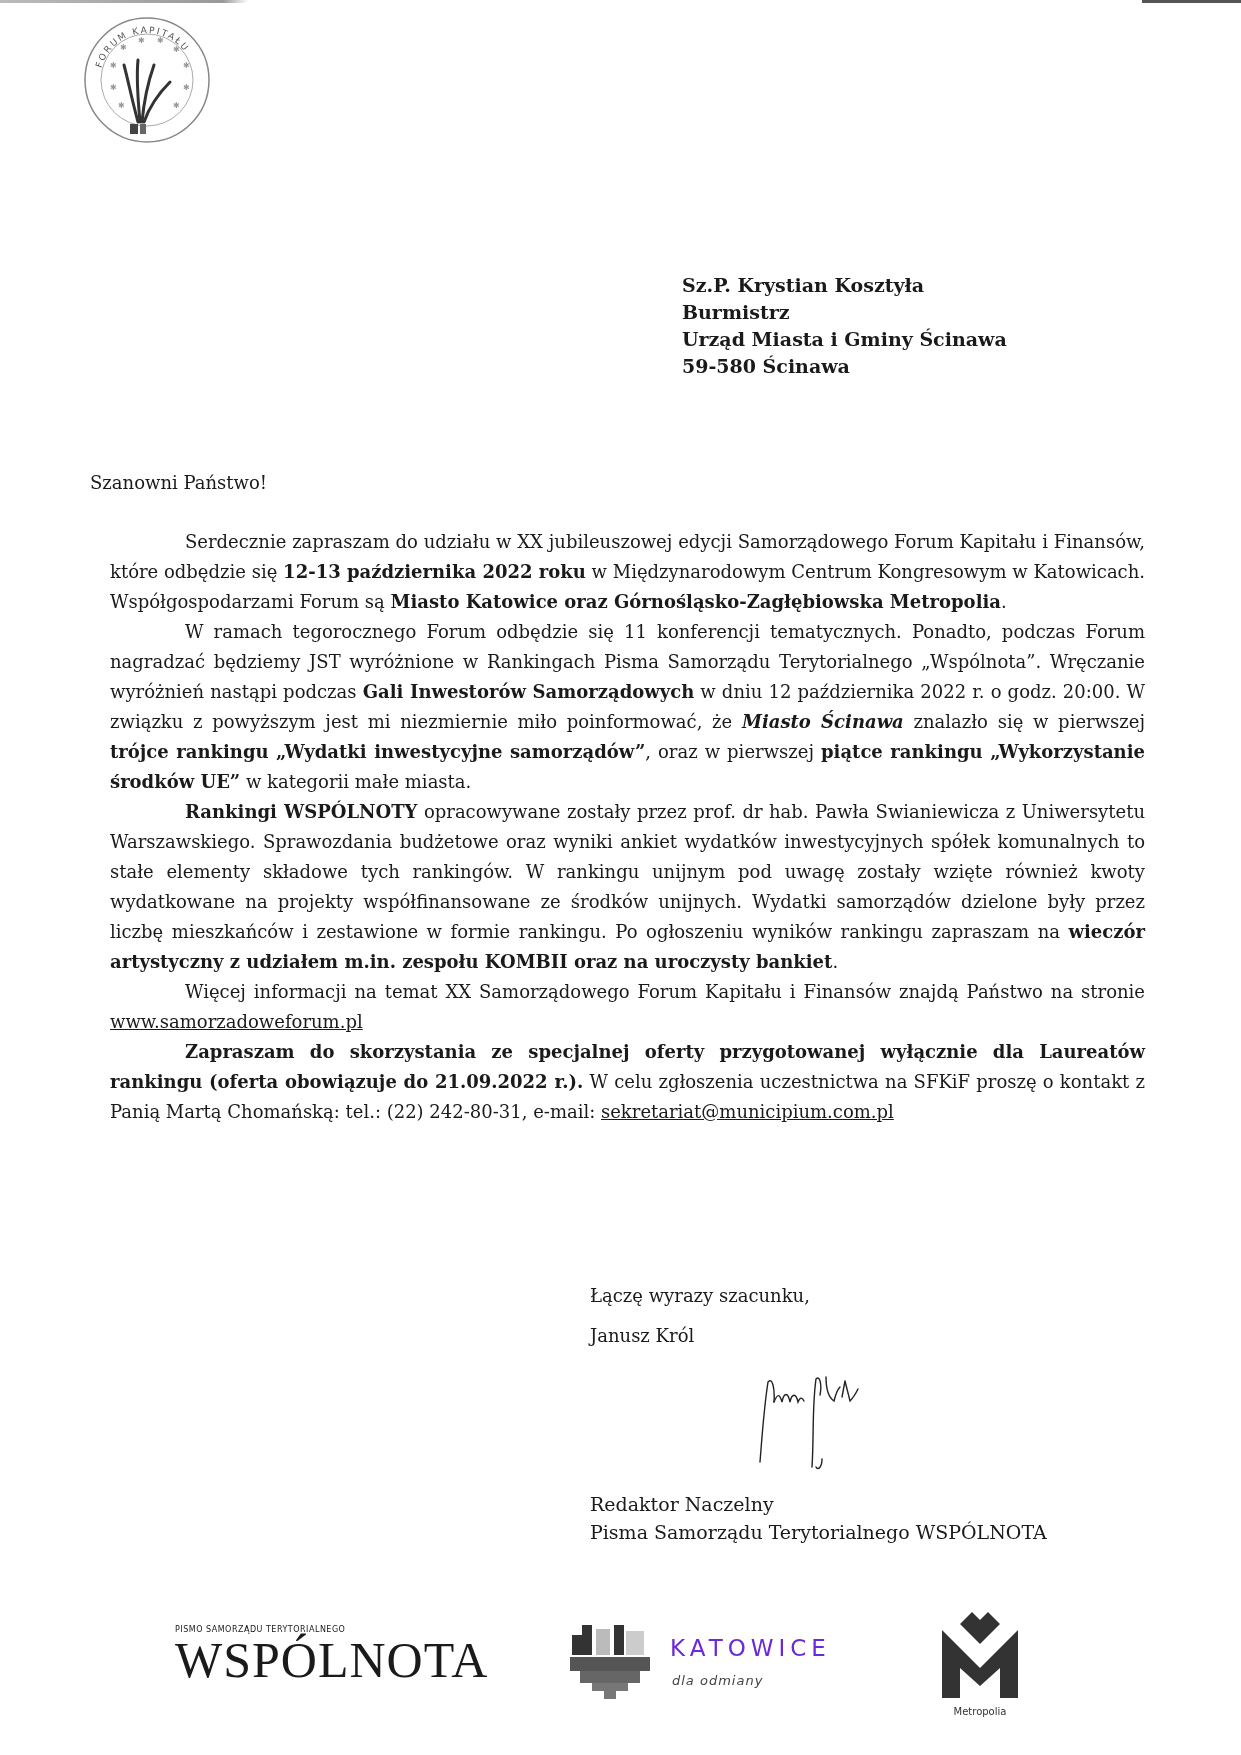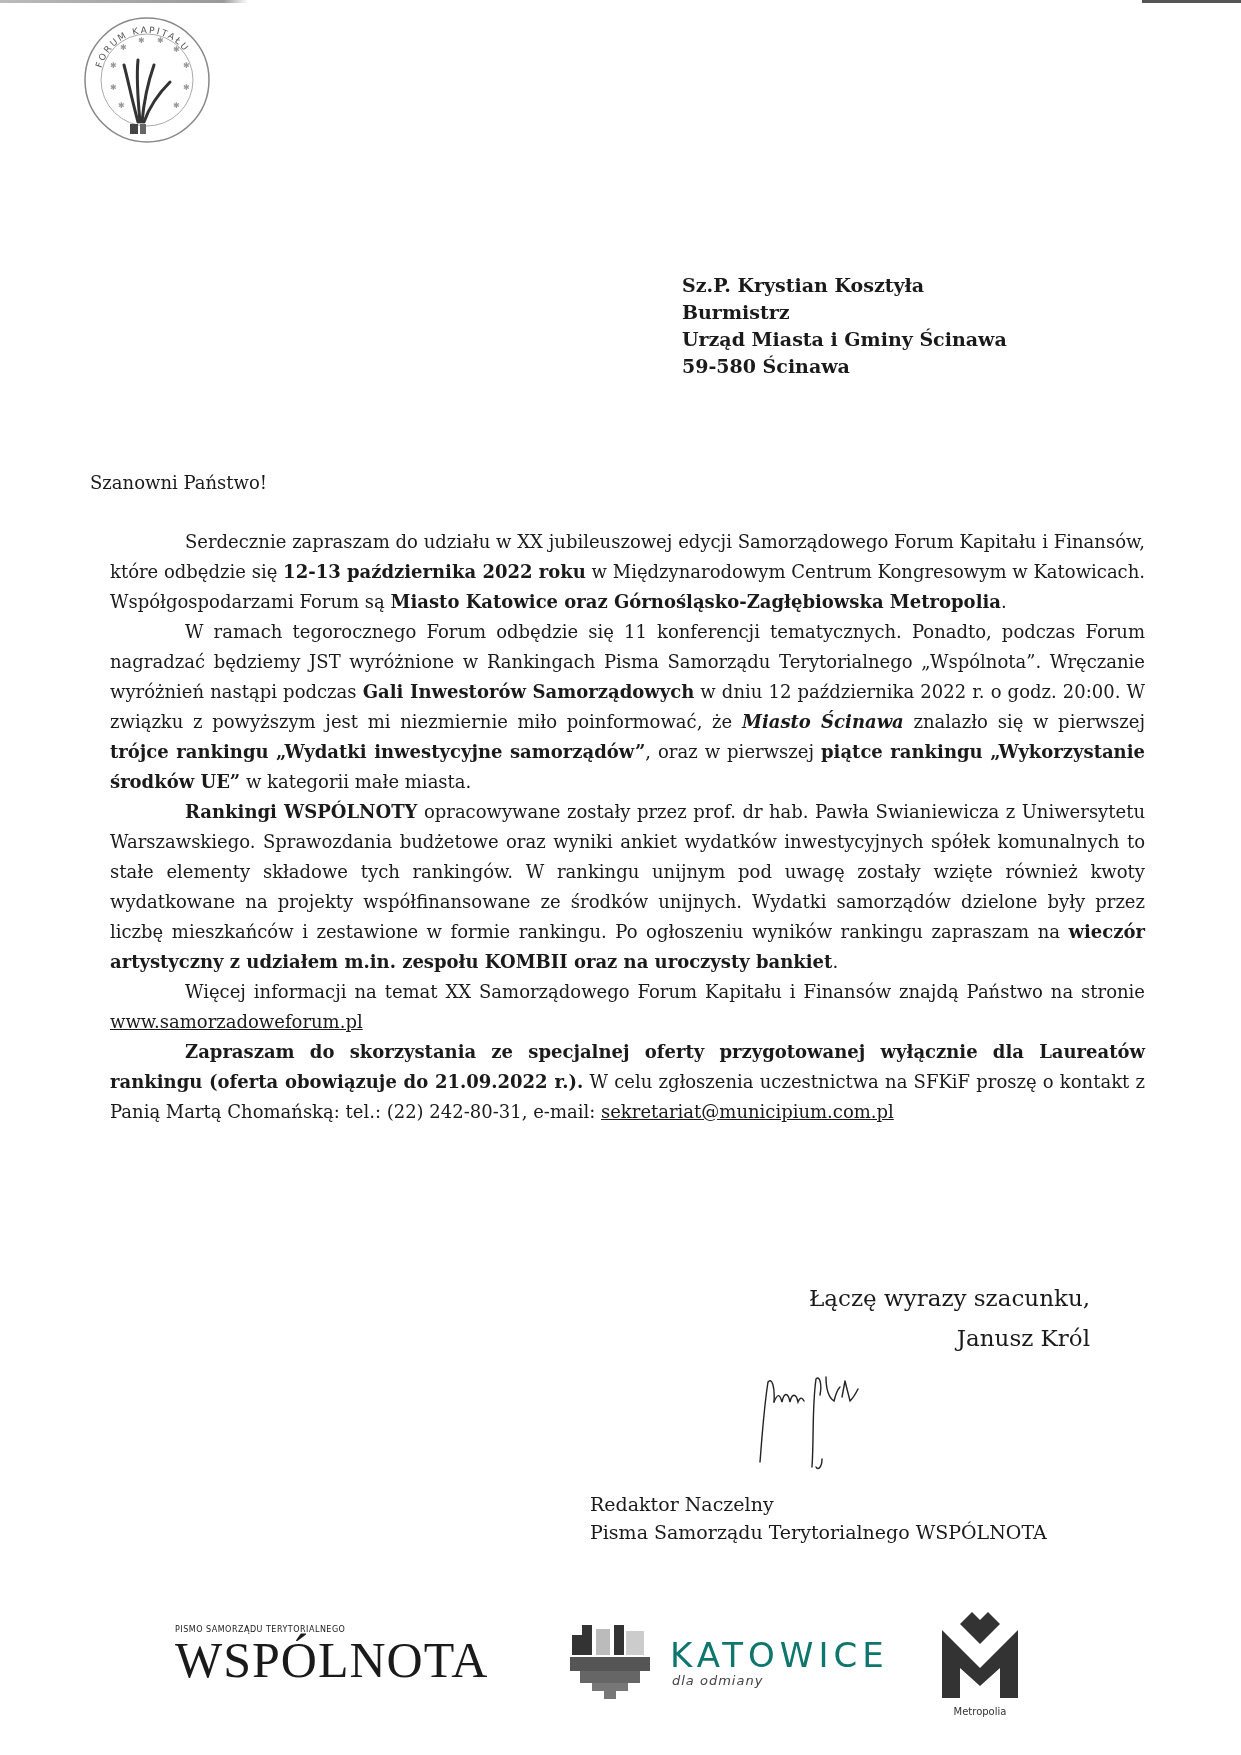--- a/index.html
+++ b/index.html
@@ -9,28 +9,28 @@
              background: linear-gradient(to right, #bbb 0, #999 18%, #fff 20%, #fff 92%, #555 92%, #555 100%); }
   .seal { position: absolute; left: 80px; top: 10px; width: 135px; height: 140px; }
   .address { position: absolute; left: 682px; top: 272px; font-size: 19px; line-height: 27px; font-weight: bold; }
   .address div { white-space: nowrap; }
   .greeting { position: absolute; left: 90px; top: 472px; font-size: 18px; }
   .body { position: absolute; left: 90px; top: 527px; width: 1035px; font-size: 18px; line-height: 30px;
           text-align: justify; margin-left: 20px; }
   .body p { margin: 0; text-indent: 75px; }
   .body b { font-weight: bold; }
   .body a { color: #1a1a1a; text-decoration: underline; }
-  .closing { position: absolute; left: 590px; width: 500px; text-align: right; font-size: 23px; }
+  .closing { position: absolute; left: 590px; width: 500px; text-align: left; font-size: 18px; }
   .sig { position: absolute; left: 750px; top: 1367px; width: 160px; height: 110px; }
   .editor { position: absolute; left: 590px; width: 500px; text-align: left; font-size: 19px; line-height: 28px; }
   .logo-wsp { position: absolute; left: 175px; top: 1625px; }
   .logo-wsp .small { font-family: "DejaVu Sans", sans-serif; font-size: 8px; letter-spacing: 0.5px; }
   .logo-wsp .big { font-family: "Liberation Serif", serif; font-size: 50px; line-height: 52px; letter-spacing: 1px; }
   .logo-kat { position: absolute; left: 570px; top: 1625px; width: 280px; height: 80px; }
-  .logo-kat .name { position: absolute; left: 100px; top: 10px; font-family: "DejaVu Sans", sans-serif; font-size: 34px; letter-spacing: 5px; color: #0f766e; }
+  .logo-kat .name { position: absolute; left: 100px; top: 10px; font-family: "DejaVu Sans", sans-serif; font-size: 23px; letter-spacing: 5px; color: #6d28d9; }
   .logo-kat .tag { position: absolute; left: 102px; top: 48px; font-family: "DejaVu Sans", sans-serif; font-size: 13px; font-style: italic; color: #444; letter-spacing: 1px; }
   .logo-metro { position: absolute; left: 935px; top: 1610px; width: 90px; height: 115px; text-align: center; }
   .logo-metro .label { font-family: "DejaVu Sans", sans-serif; font-size: 10px; color: #333; margin-top: 2px; }
 </style>
 </head>
 <body>
 
 <div class="topline"></div>
 
 <div class="seal">

